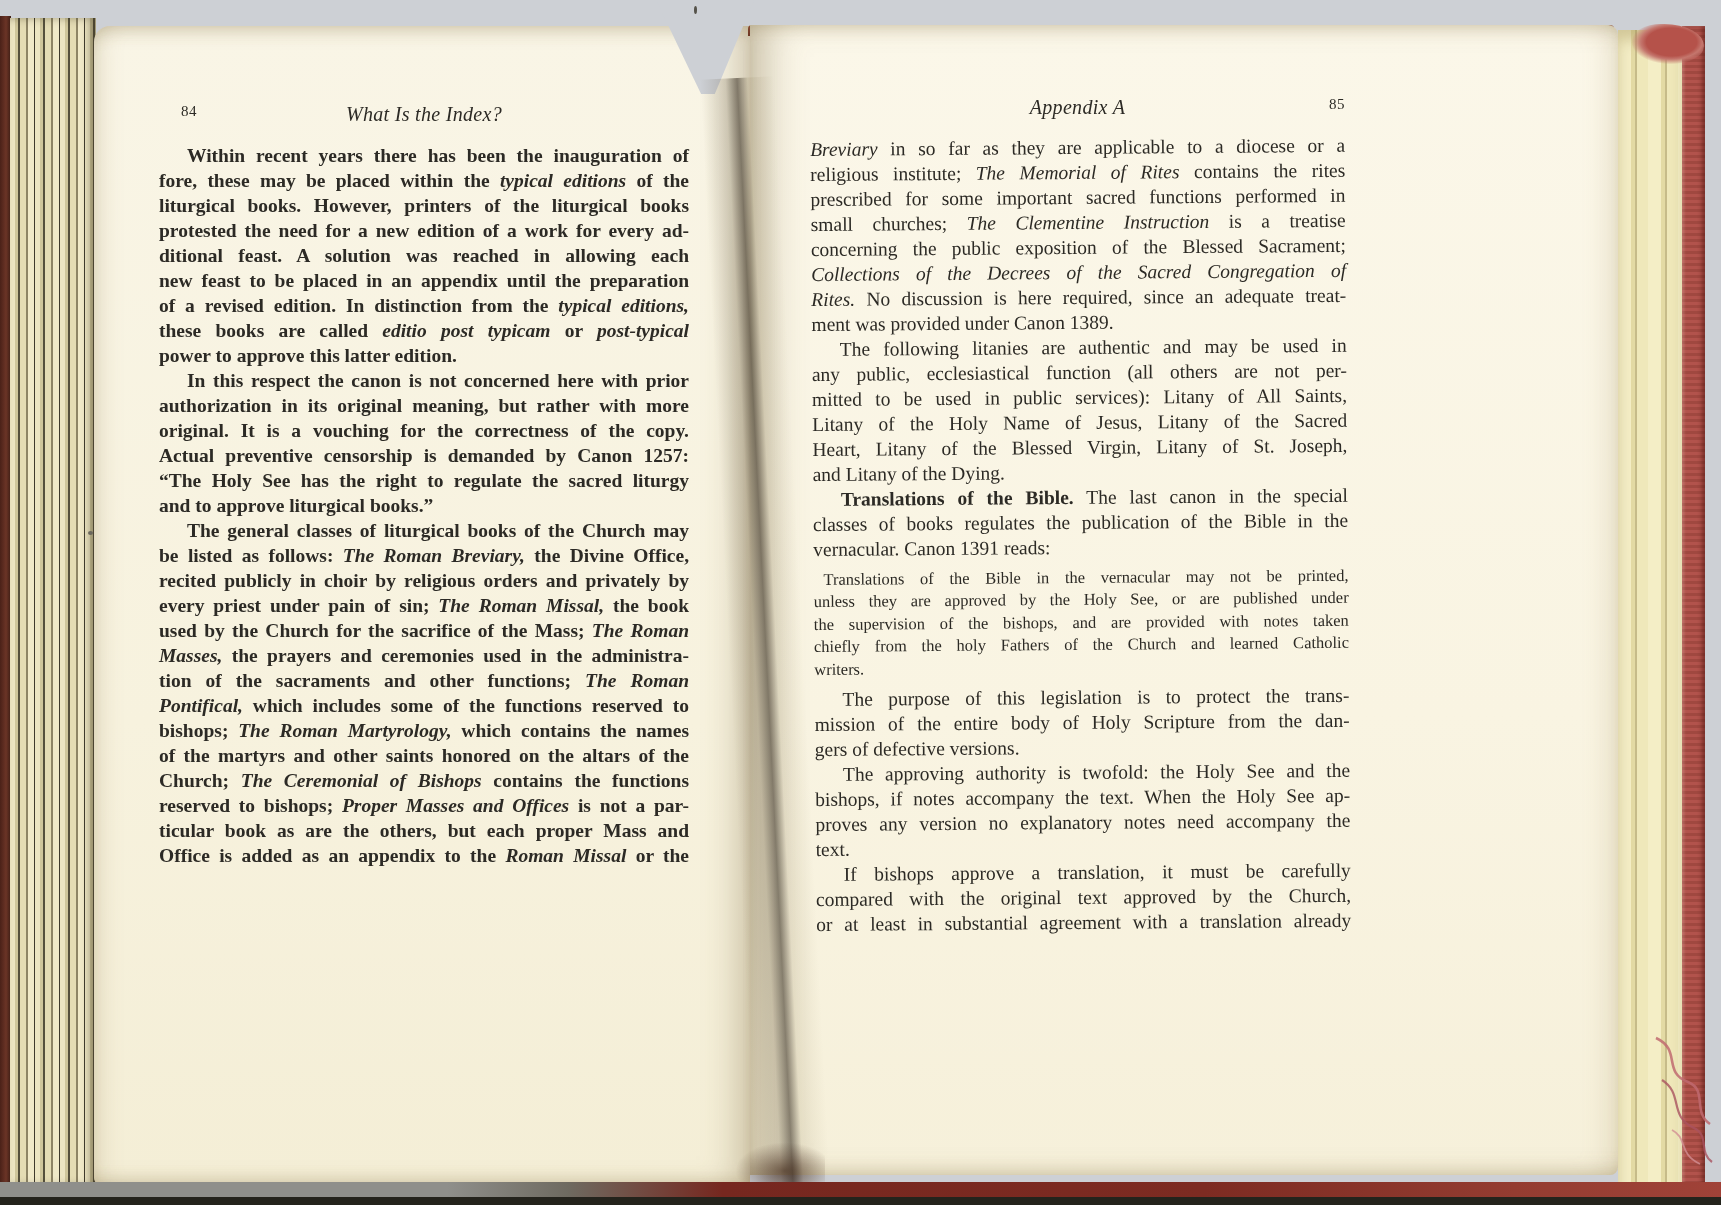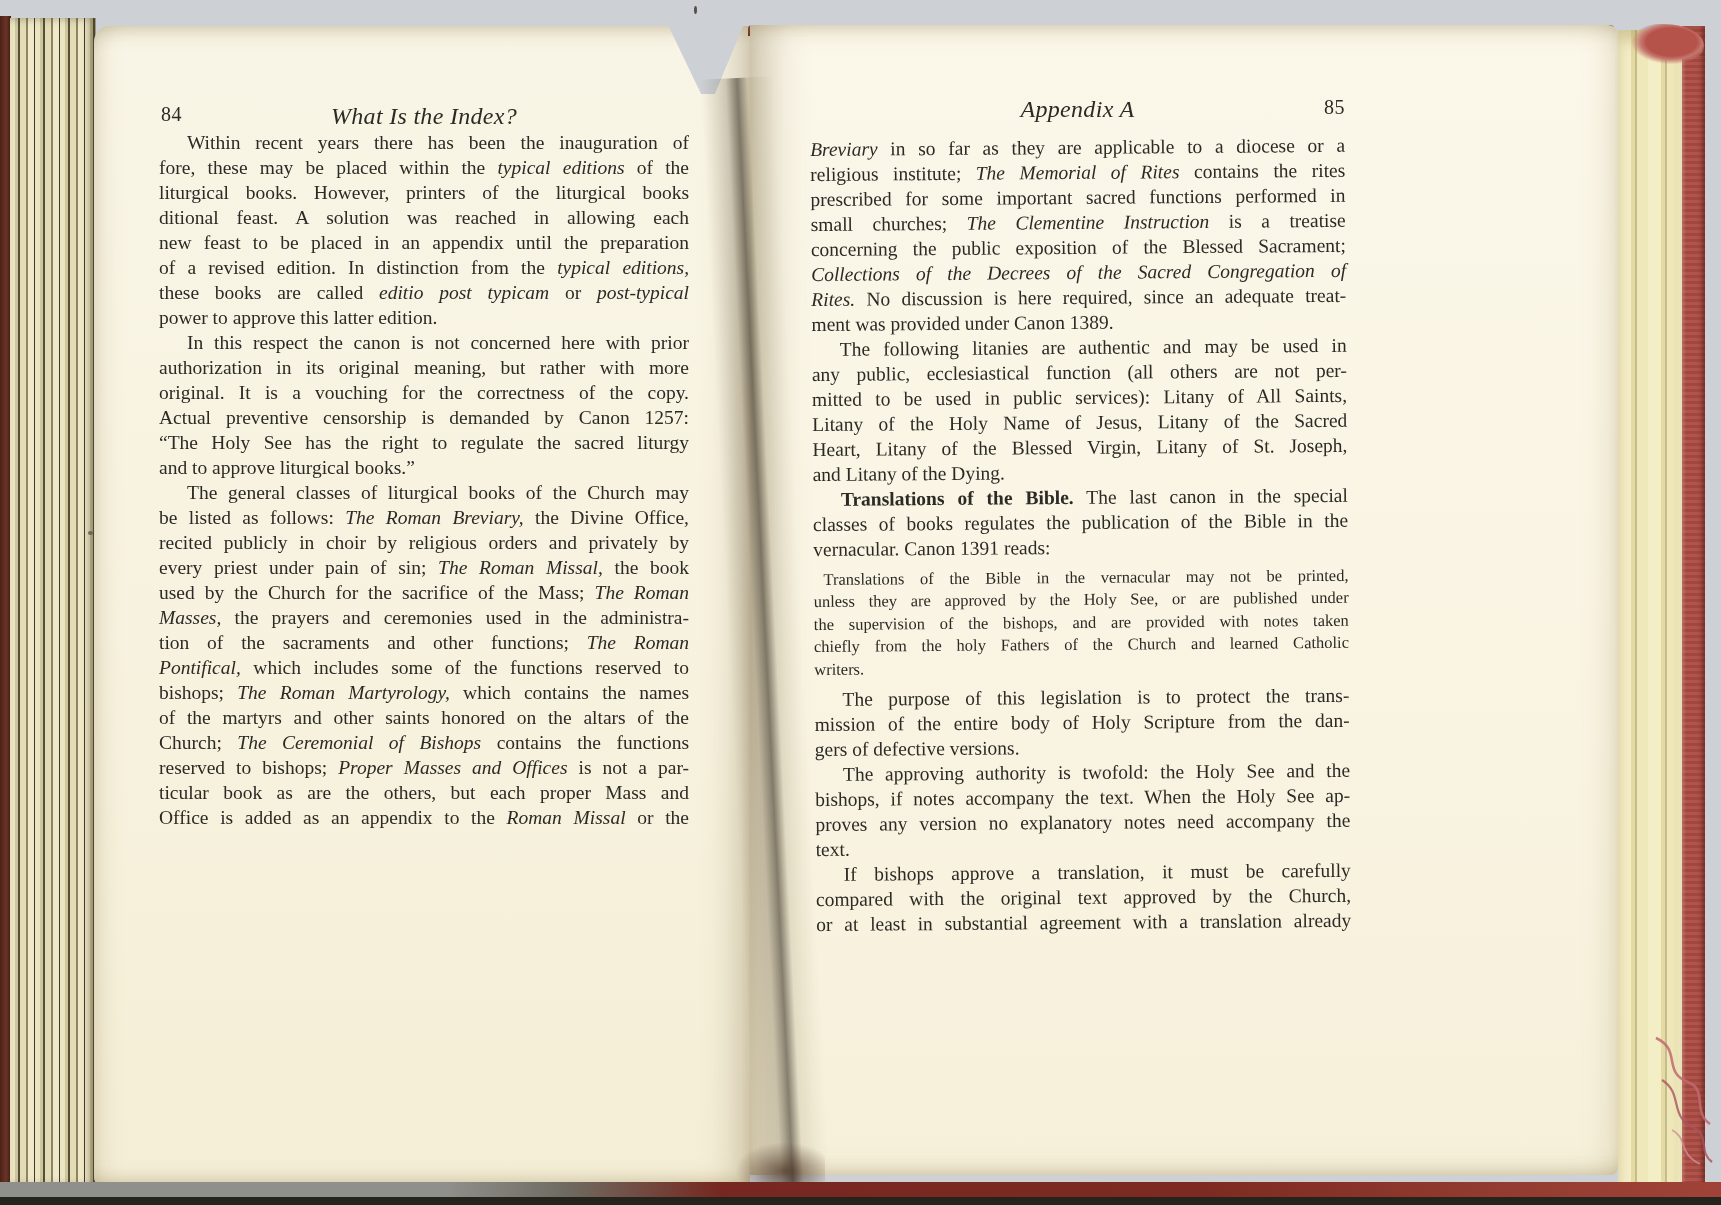--- a/index.html
+++ b/index.html
@@ -97,26 +97,26 @@
   }
   .bottom-dark{
     position:absolute; left:0; top:1197px; width:1721px; height:8px;
     background:#24231c;
   }
   .speck{ position:absolute; border-radius:50%; background:#6b675c; }
   
   .head-row{ position:absolute; height:30px; }
   .page-left .head-row{ left:65px; top:77px; width:530px; }
   .page-right .head-row{ left:60px; top:71px; width:535px; }
-  .pagenum{ position:absolute; top:0; font-size:20px; letter-spacing:.5px; }
+  .pagenum{ position:absolute; top:0; font-size:15px; letter-spacing:.5px;margin-left:20px; }
   .pagenum.pn-left{ left:2px; } .pagenum.pn-right{ right:0px; }
   .running-head{ position:absolute; left:0; right:0; text-align:center;
-    font-style:italic; font-size:24px; letter-spacing:.3px; }
+    font-style:italic; font-size:20px; letter-spacing:.3px; }
   .body-col{ position:absolute; font-size:19.5px; }
-  .page-left  .body-col{ left:65px; top:104px; width:530px; }
+  .page-left  .body-col{ left:65px; top:117px; width:530px;font-weight:bold; }
   .page-right .body-col{ left:60px; top:112px; width:535px;
     transform:rotate(-0.45deg); transform-origin:0 0; }
   .ln{ text-align:justify; text-align-last:justify; line-height:25px; height:25px; white-space:normal; }
   .ln.last{ text-align-last:left; }
   .ln.ind{ text-indent:28px; }
   .para{ margin:0; }
   .para.small{ margin:7px 0 6px; }
   .para.small .ln{ font-size:16.5px; line-height:22.4px; height:22.4px; }
   .para.small .ln.ind{ text-indent:10px; }
   b{ font-weight:bold; }
@@ -132,20 +132,21 @@
   <div class="page page-left">
     <div class="head-row">
       <span class="pagenum pn-left">84</span>
       <span class="running-head">What Is the Index?</span>
     </div>
     <div class="body-col">
         <div class="para">
           <div class="ln ind">Within recent years there has been the inauguration of</div>
           <div class="ln">fore, these may be placed within the <i>typical editions</i> of the</div>
           <div class="ln">liturgical books. However, printers of the liturgical books</div>
+          <div class="ln">protested the need for a new edition of a work for every ad-</div>
           <div class="ln">ditional feast. A solution was reached in allowing each</div>
           <div class="ln">new feast to be placed in an appendix until the preparation</div>
           <div class="ln">of a revised edition. In distinction from the <i>typical editions,</i></div>
           <div class="ln">these books are called <i>editio post typicam</i> or <i>post-typical</i></div>
           <div class="ln last">power to approve this latter edition.</div>
         </div>
         <div class="para">
           <div class="ln ind">In this respect the canon is not concerned here with prior</div>
           <div class="ln">authorization in its original meaning, but rather with more</div>
           <div class="ln">original. It is a vouching for the correctness of the copy.</div>

